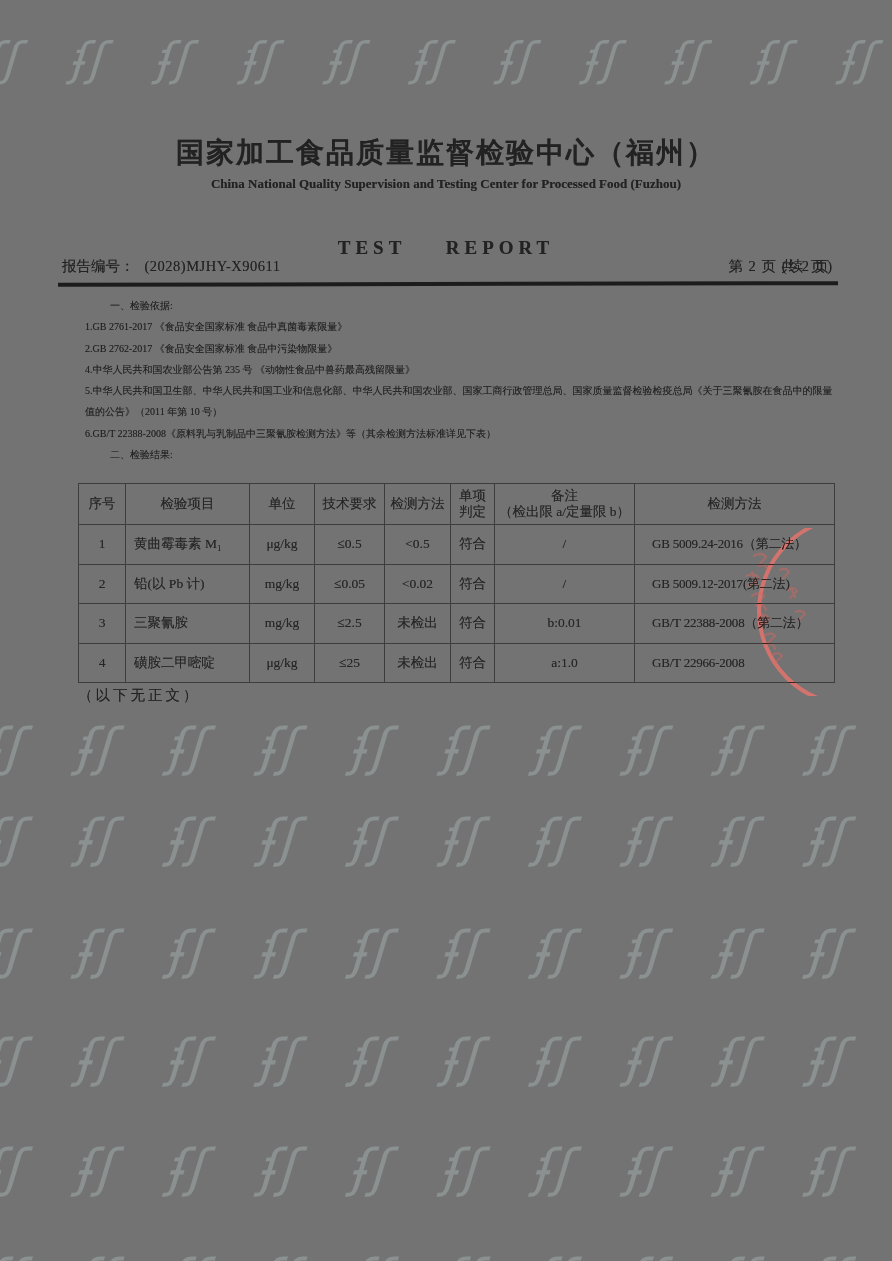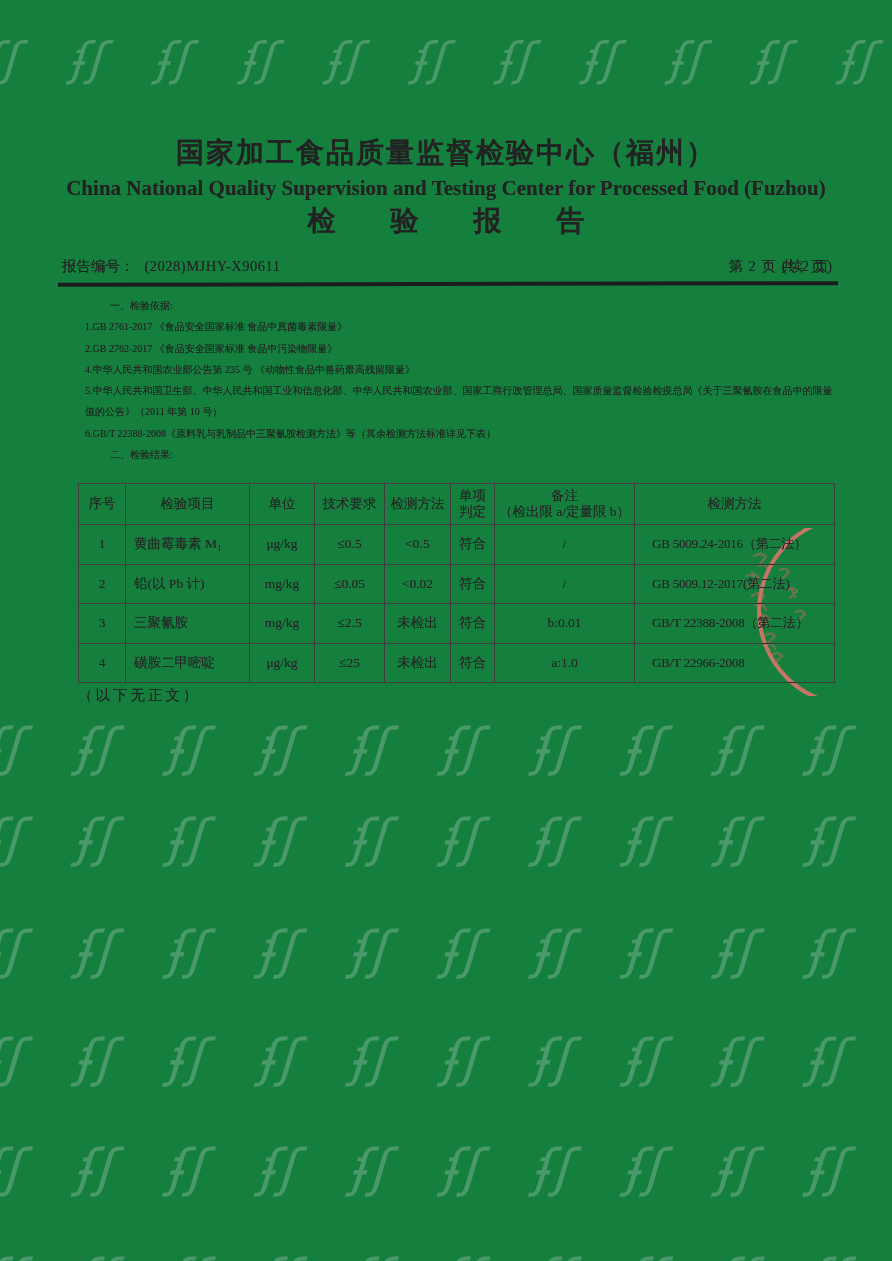--- a/index.html
+++ b/index.html
@@ -6,21 +6,21 @@
   html, body { background: #ffffff; }
   body {
     width: 892px; height: 1261px;
     font-family: "Liberation Serif", "DejaVu Serif", serif;
     color: #222;
     position: relative;
     overflow: hidden;
   }
   .page {
     position: absolute; inset: 0;
-    background: #15803d;
+    background: #737373;
   }
   
   .wm-layer { position: absolute; inset: 0; z-index: 0; pointer-events: none; }
   .wm-row {
     position: absolute; left: -12px; width: 950px; height: 70px;
     font-family: "DejaVu Sans", sans-serif;
     font-size: 52px; font-style: italic; line-height: 70px;
     color: rgba(196, 212, 212, 0.30);
     word-spacing: 34px; letter-spacing: 2px;
     white-space: nowrap; overflow: hidden;
@@ -29,21 +29,21 @@
   .wm-row.small { font-size: 46px; height: 62px; line-height: 62px; }
   
   .content { position: absolute; inset: 0; z-index: 1; }
   .scan-text { text-shadow: 0 0 0.45px rgba(40,40,40,0.55); }
   .org-cn {
     position: absolute; top: 134px; left: 0; width: 100%;
     text-align: center; font-size: 28px; font-weight: 700; letter-spacing: 2px;
   }
   .org-en {
     position: absolute; top: 176px; left: 0; width: 100%;
-    text-align: center; font-size: 21px; font-weight: 700;
+    text-align: center; font-size: 13px; font-weight: 700;
   }
   .title-cn {
     position: absolute; top: 202px; left: 0; width: 100%;
     text-align: center; font-size: 28px; font-weight: 700;
     letter-spacing: 24px; text-indent: 24px;
   }
   .title-en {
     position: absolute; top: 237px; left: 0; width: 100%;
     text-align: center; font-size: 19px; font-weight: 700;
     letter-spacing: 5px; word-spacing: 30px;
@@ -107,21 +107,21 @@
     <div class="wm-row" style="top:915px">ʄʃ ʄʃ ʄʃ ʄʃ ʄʃ ʄʃ ʄʃ ʄʃ ʄʃ ʄʃ ʄʃ ʄʃ ʄʃ </div>
     <div class="wm-row" style="top:1023px">ʄʃ ʄʃ ʄʃ ʄʃ ʄʃ ʄʃ ʄʃ ʄʃ ʄʃ ʄʃ ʄʃ ʄʃ ʄʃ </div>
     <div class="wm-row" style="top:1133px">ʄʃ ʄʃ ʄʃ ʄʃ ʄʃ ʄʃ ʄʃ ʄʃ ʄʃ ʄʃ ʄʃ ʄʃ ʄʃ </div>
     <div class="wm-row" style="top:1243px">ʄʃ ʄʃ ʄʃ ʄʃ ʄʃ ʄʃ ʄʃ ʄʃ ʄʃ ʄʃ ʄʃ ʄʃ ʄʃ </div>
   </div>
 
   <div class="content scan-text">
 
     <div class="org-cn">国家加工食品质量监督检验中心（福州）</div>
     <div class="org-en">China National Quality Supervision and Testing Center for Processed Food (Fuzhou)</div>
-    <div class="title-cn">检 验 报 告</div>
+    <div class="title-en">TEST REPORT</div>
 
     <div class="meta-row">
       <div class="meta-center">(续 页)</div>
       <div class="meta-left">
         <span>报告编号：</span><span class="meta-no">(2028)MJHY-X90611</span>
       </div>
       <div class="meta-right">第 2 页  共 2 页</div>
     </div>
     <div class="rule"></div>
 

